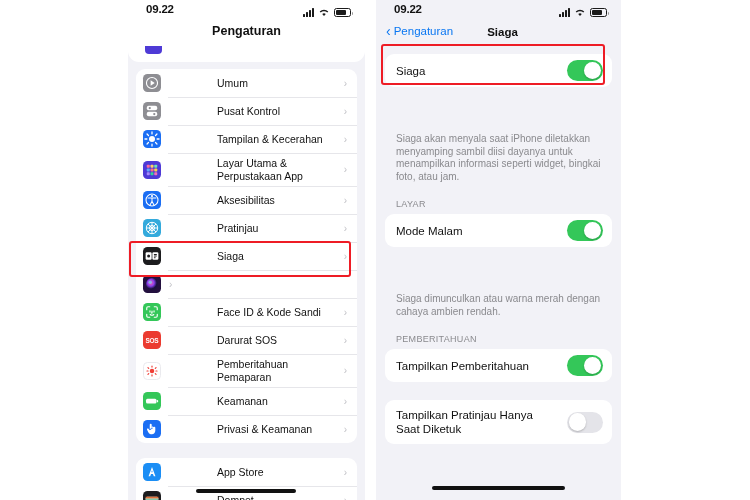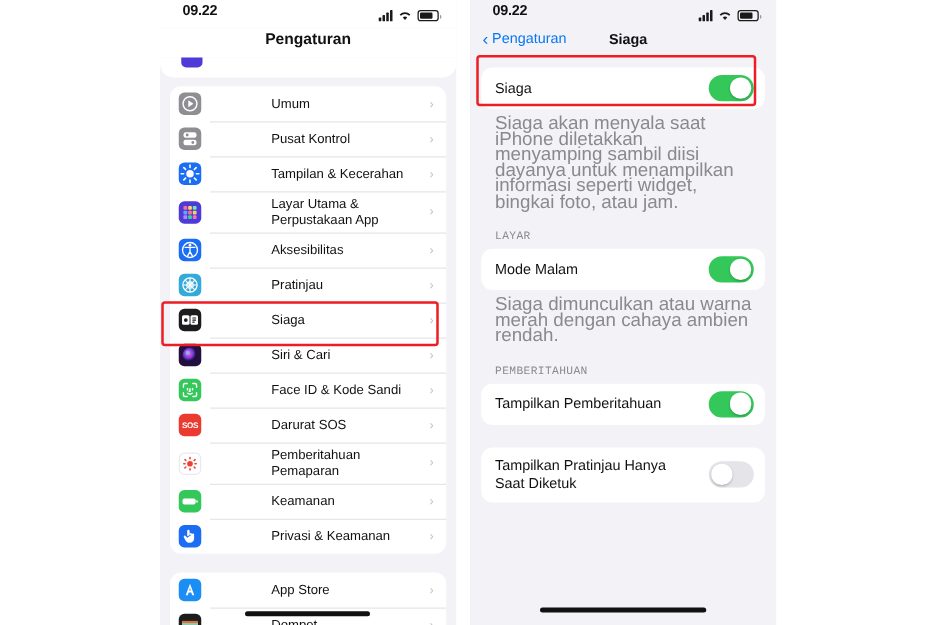--- a/index.html
+++ b/index.html
@@ -244,32 +244,32 @@
     position: absolute;
     top: 1.6px; left: 1.6px;
     width: 17.8px; height: 17.8px;
     border-radius: 50%;
     background: #ffffff;
     box-shadow: 0 1px 2px rgba(0,0,0,0.22);
   }
   .toggle.on .knob { left: auto; right: 1.6px; }
 
   .footnote {
-    font-size: 15px;
+    font-size: 10px;
     line-height: 12.5px;
     color: #8a8a8e;
     padding: 6px 10px 0 11px;
+    margin-top: 40px;
   }
   .sectionhdr {
     font-size: 9px;
     color: #8a8a8e;
     letter-spacing: 0.3px;
     padding: 16px 0 5px 11px;
     text-transform: uppercase;
-    font-family: Liberation Mono, monospace;
   }
 
   
   .home-ind {
     position: absolute;
     height: 4px;
     border-radius: 2px;
     background: #111;
   }
   #home-left  { left: 196px; top: 489px; width: 100px; }
@@ -421,21 +421,20 @@
                   <radialGradient id="sr" cx="40%" cy="40%">
                     <stop offset="0%" stop-color="#ff5fa2"></stop>
                     <stop offset="55%" stop-color="#8a3ff0"></stop>
                     <stop offset="100%" stop-color="#1b1040"></stop>
                   </radialGradient>
                 </defs>
                 <circle cx="12" cy="12" r="8" fill="url(#sr)"></circle>
                 <circle cx="9.6" cy="9.6" r="2.4" fill="#6fd3ff" opacity="0.7"></circle>
               </svg>
           </span>
-          <span class="row-label">Siri &amp; Cari</span>
           <span class="chev">›</span>
         </div>
 
         <div class="row">
           <span class="ic" style="background:#34c759">
             <svg class="g-svg" viewBox="0 0 24 24">
                 <g fill="none" stroke="#fff" stroke-width="1.5" stroke-linecap="round">
                   <path d="M5 9V6.6A1.6 1.6 0 0 1 6.6 5H9M15 5h2.4A1.6 1.6 0 0 1 19 6.6V9M19 15v2.4a1.6 1.6 0 0 1-1.6 1.6H15M9 19H6.6A1.6 1.6 0 0 1 5 17.4V15"></path>
                   <path d="M9.3 10.3v1.6M14.7 10.3v1.6M12 10.6v2.8h-.9M9.6 15.4c1.4 1.1 3.4 1.1 4.8 0"></path>
                 </g>

